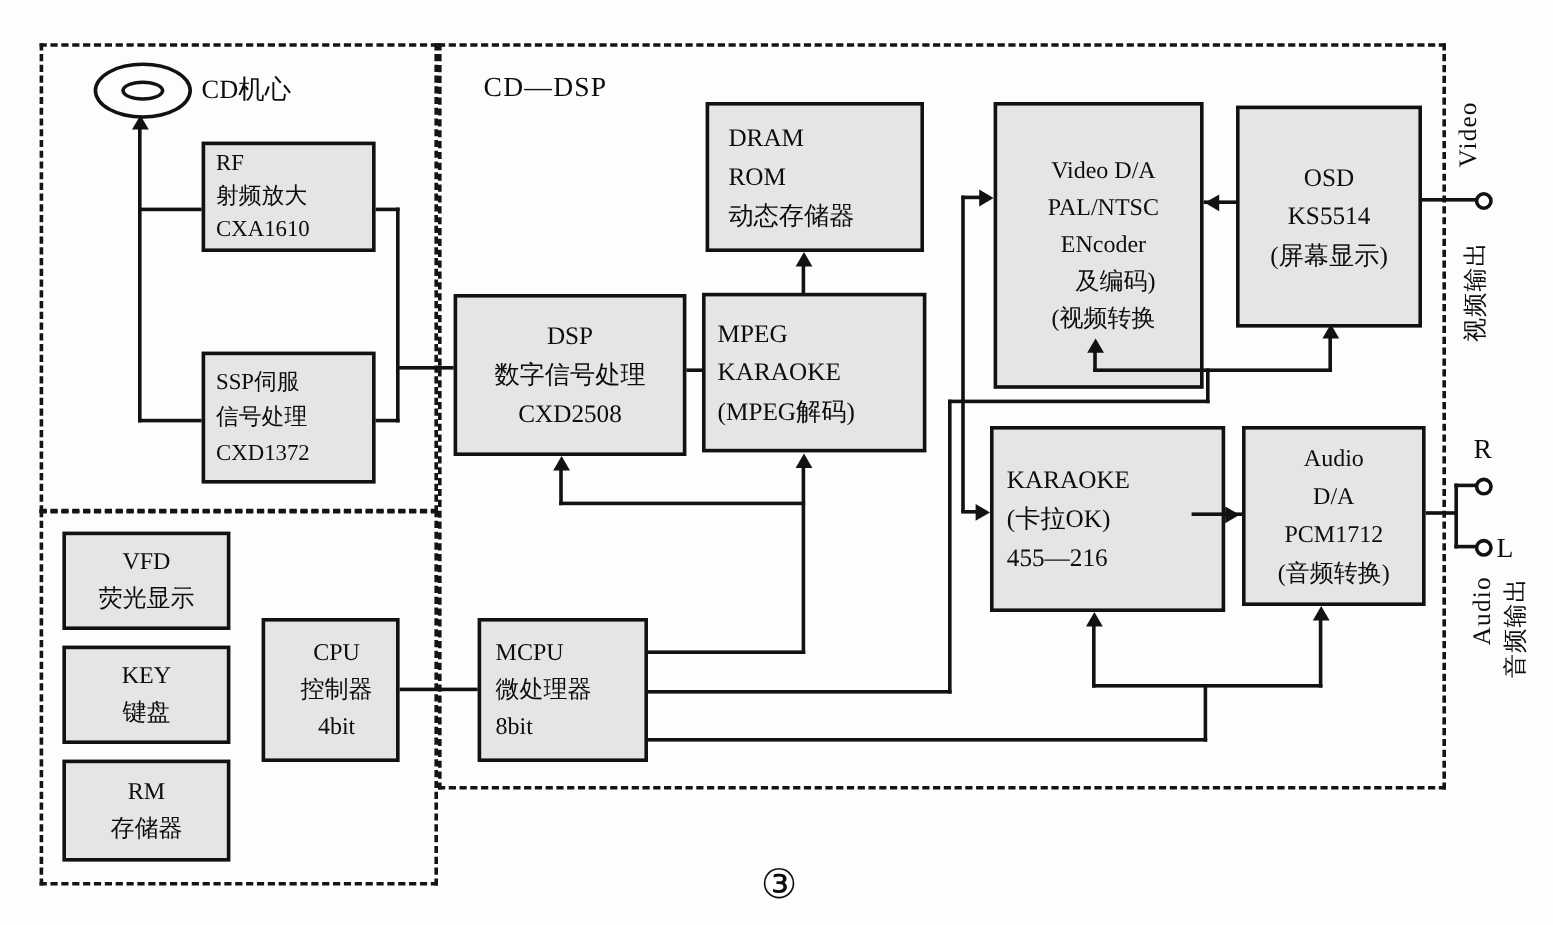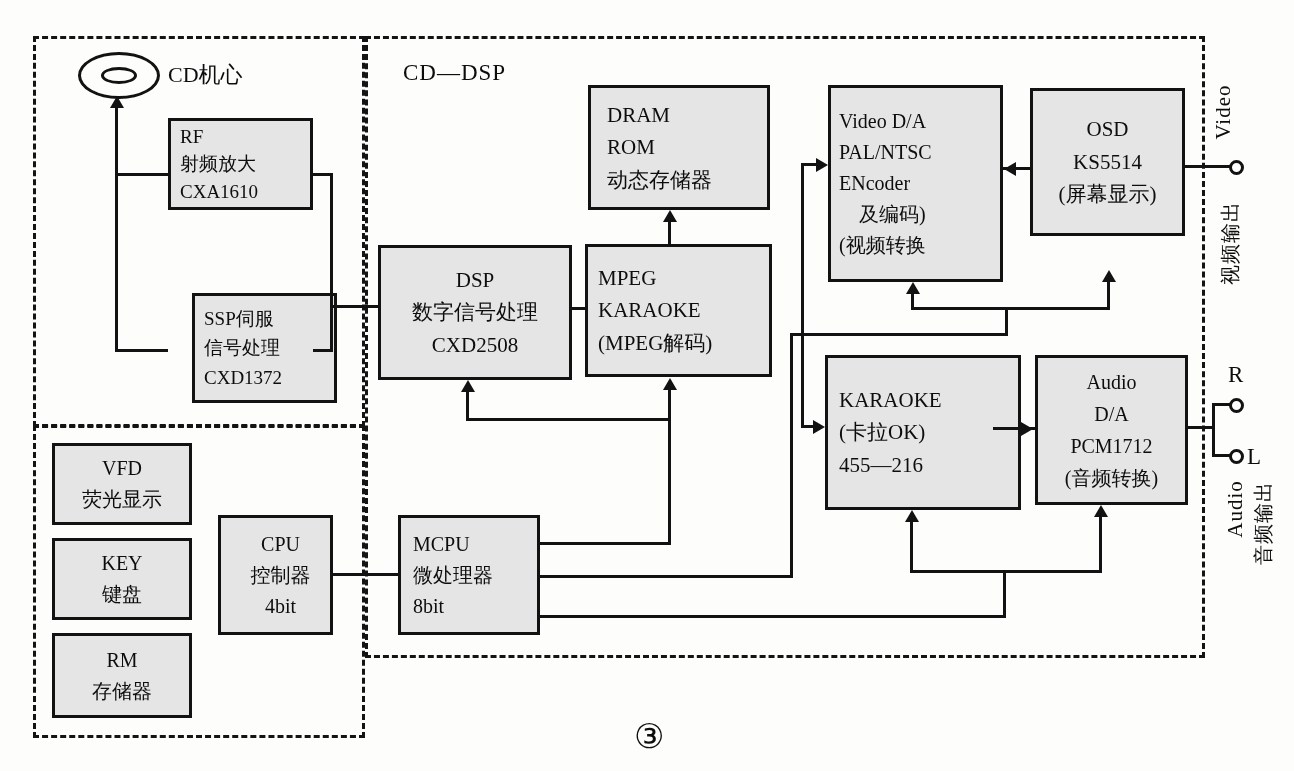--- a/index.html
+++ b/index.html
@@ -40,21 +40,21 @@
 
   <div class="ellipse" style="left:78px;top:52px;width:82px;height:47px;"></div>
   <div class="ellipse" style="left:101px;top:67px;width:36px;height:17px;"></div>
 
   <div class="block tl" style="left:168px;top:118px;width:145px;height:92px;padding-left:9px;font-size:19px;line-height:1.45;">
     <span>RF</span>
     <span>射频放大</span>
     <span>CXA1610</span>
   </div>
 
-  <div class="block tl" style="left:168px;top:293px;width:145px;height:110px;padding-left:9px;font-size:19px;margin-left:24px;">
+  <div class="block tl" style="left:168px;top:293px;width:145px;height:110px;padding-left:9px;font-size:19px;">
     <span>SSP伺服</span>
     <span>信号处理</span>
     <span>CXD1372</span>
   </div>
 
   <div class="block tl" style="left:588px;top:85px;width:182px;height:125px;padding-left:16px;font-size:21px;">
     <span>DRAM</span>
     <span>ROM</span>
     <span>动态存储器</span>
   </div>
@@ -64,29 +64,29 @@
     <span>数字信号处理</span>
     <span>CXD2508</span>
   </div>
 
   <div class="block tl" style="left:585px;top:244px;width:187px;height:133px;padding-left:10px;font-size:21px;">
     <span>MPEG</span>
     <span>KARAOKE</span>
     <span>(MPEG解码)</span>
   </div>
 
-  <div class="block tl" style="left:828px;top:85px;width:175px;height:197px;padding-left:8px;font-size:20px;line-height:1.55;">
+  <div class="block tl" style="left:828px;top:85px;width:175px;height:239px;padding-left:8px;font-size:20px;line-height:1.55;align-items:center;">
     <span>Video D/A</span>
     <span>PAL/NTSC</span>
     <span>ENcoder</span>
     <span style="padding-left:20px;">及编码)</span>
     <span>(视频转换</span>
   </div>
 
-  <div class="block tc" style="left:1030px;top:88px;width:155px;height:148px;font-size:21px;">
+  <div class="block tc" style="left:1030px;top:88px;width:155px;height:185px;font-size:21px;">
     <span>OSD</span>
     <span>KS5514</span>
     <span>(屏幕显示)</span>
   </div>
 
   <div class="block tl" style="left:825px;top:355px;width:196px;height:155px;padding-left:11px;font-size:21px;">
     <span>KARAOKE</span>
     <span>(卡拉OK)</span>
     <span>455—216</span>
   </div>

